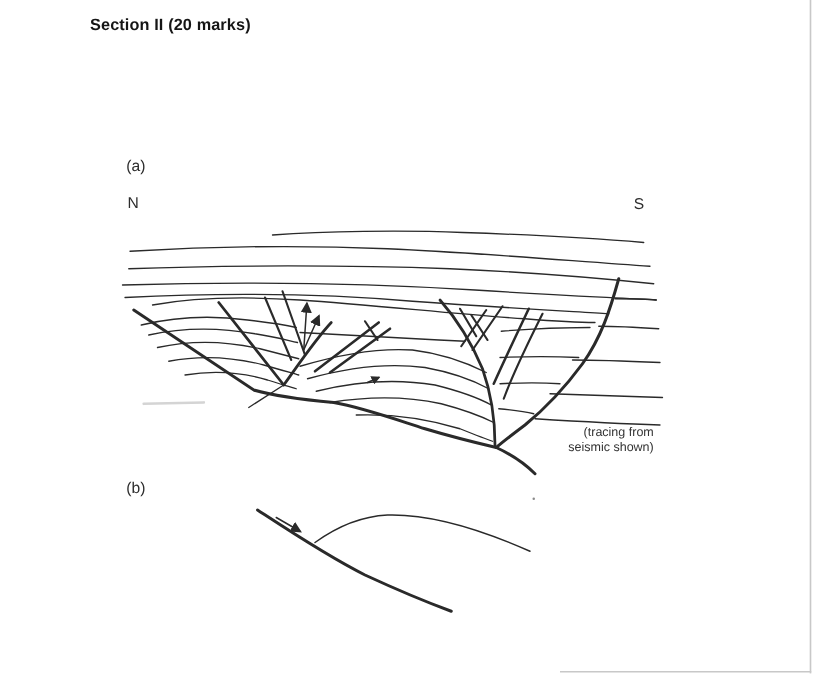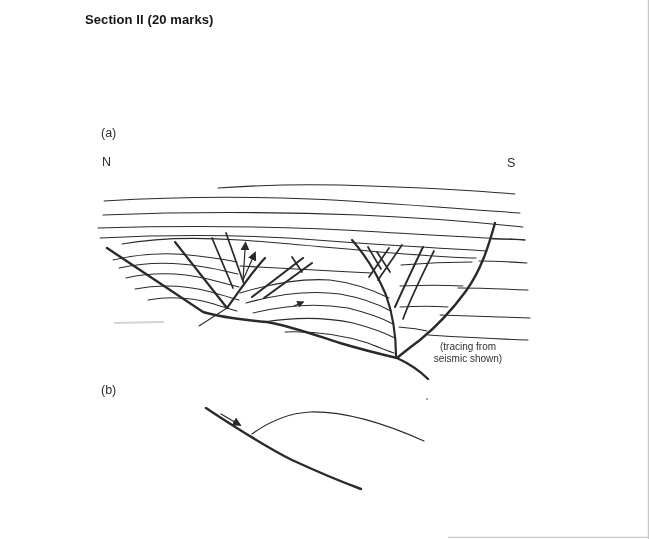--- a/index.html
+++ b/index.html
@@ -3,33 +3,33 @@
 <meta charset="utf-8">
 <style>
   html,body{margin:0;padding:0;background:#ffffff;}
   .page{
     position:relative;width:650px;height:539px;background:#ffffff;overflow:hidden;
     font-family:"Liberation Sans", sans-serif;
   }
   .artboard{position:absolute;left:0;top:0;}
   .title{
     position:absolute;left:72px;top:12px;
-    font-size:13px;font-weight:bold;color:#151515;letter-spacing:.1px;white-space:nowrap;margin-left:13px;
+    font-size:13px;font-weight:bold;color:#151515;letter-spacing:.1px;white-space:nowrap;
   }
   .para{
     position:absolute;left:72px;top:31px;
     font-size:12.4px;line-height:15.6px;color:#262626;white-space:nowrap;
   }
   .lbl{position:absolute;font-size:12.5px;color:#2d2d2d;white-space:nowrap;}
   .lbl-a{left:101px;top:126px;}
   .lbl-n{left:102px;top:155px;}
   .lbl-s{left:507px;top:156px;}
   .lbl-b{left:101px;top:383px;}
   .caption{
-    position:absolute;left:413px;top:341px;width:110px;text-align:center;
+    position:absolute;left:413px;top:341px;width:110px;text-align:right;
     font-size:10px;line-height:11.6px;color:#333333;
   }
   
   .ln{stroke:var(--ink,#2a2a2a);stroke-width:1.05;fill:none;stroke-linecap:round;}
   .ln2{stroke:var(--ink,#2a2a2a);stroke-width:1.7;fill:none;stroke-linecap:round;}
   .fault{stroke:var(--ink,#2a2a2a);stroke-width:2.4;fill:none;stroke-linecap:round;}
   .arrow{stroke:var(--ink,#2a2a2a);stroke-width:1.2;fill:none;stroke-linecap:round;}
   .faintline{stroke:var(--faint,#d4d4d4);stroke-width:2.2;fill:none;stroke-linecap:round;}
   .edge{stroke:var(--page_edge,#c8c8c8);stroke-width:1.3;fill:none;}
 </style>

